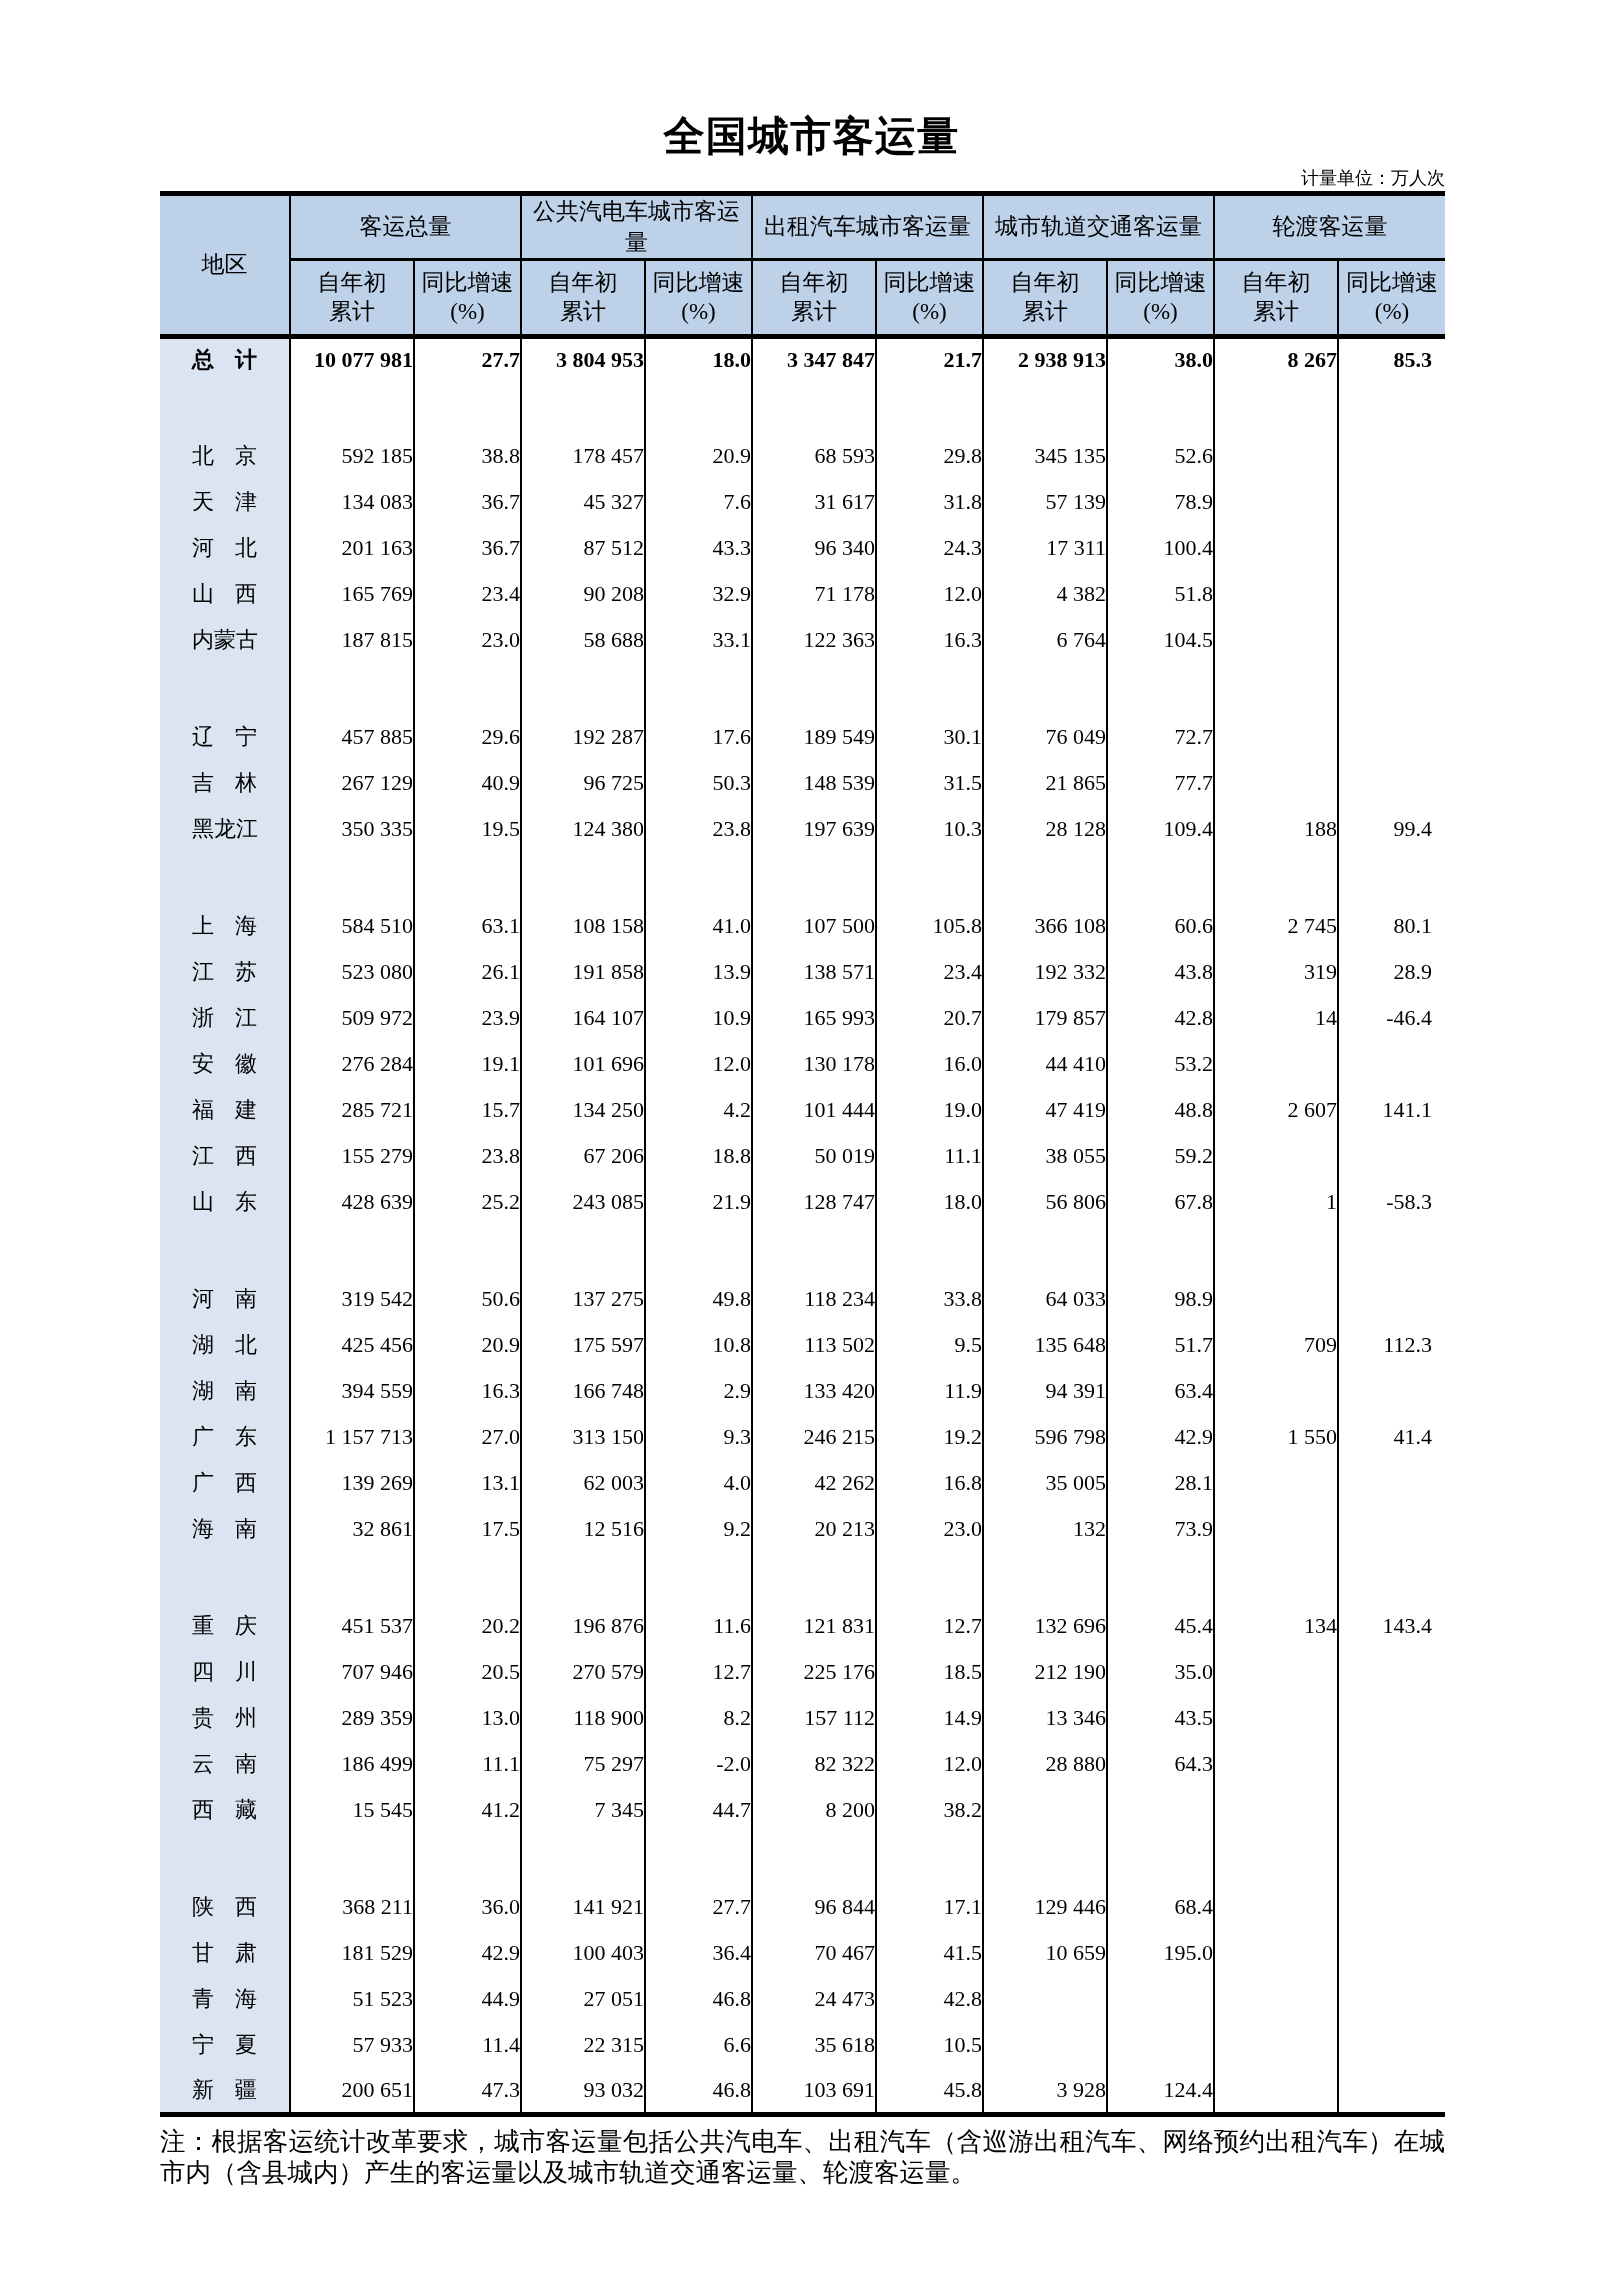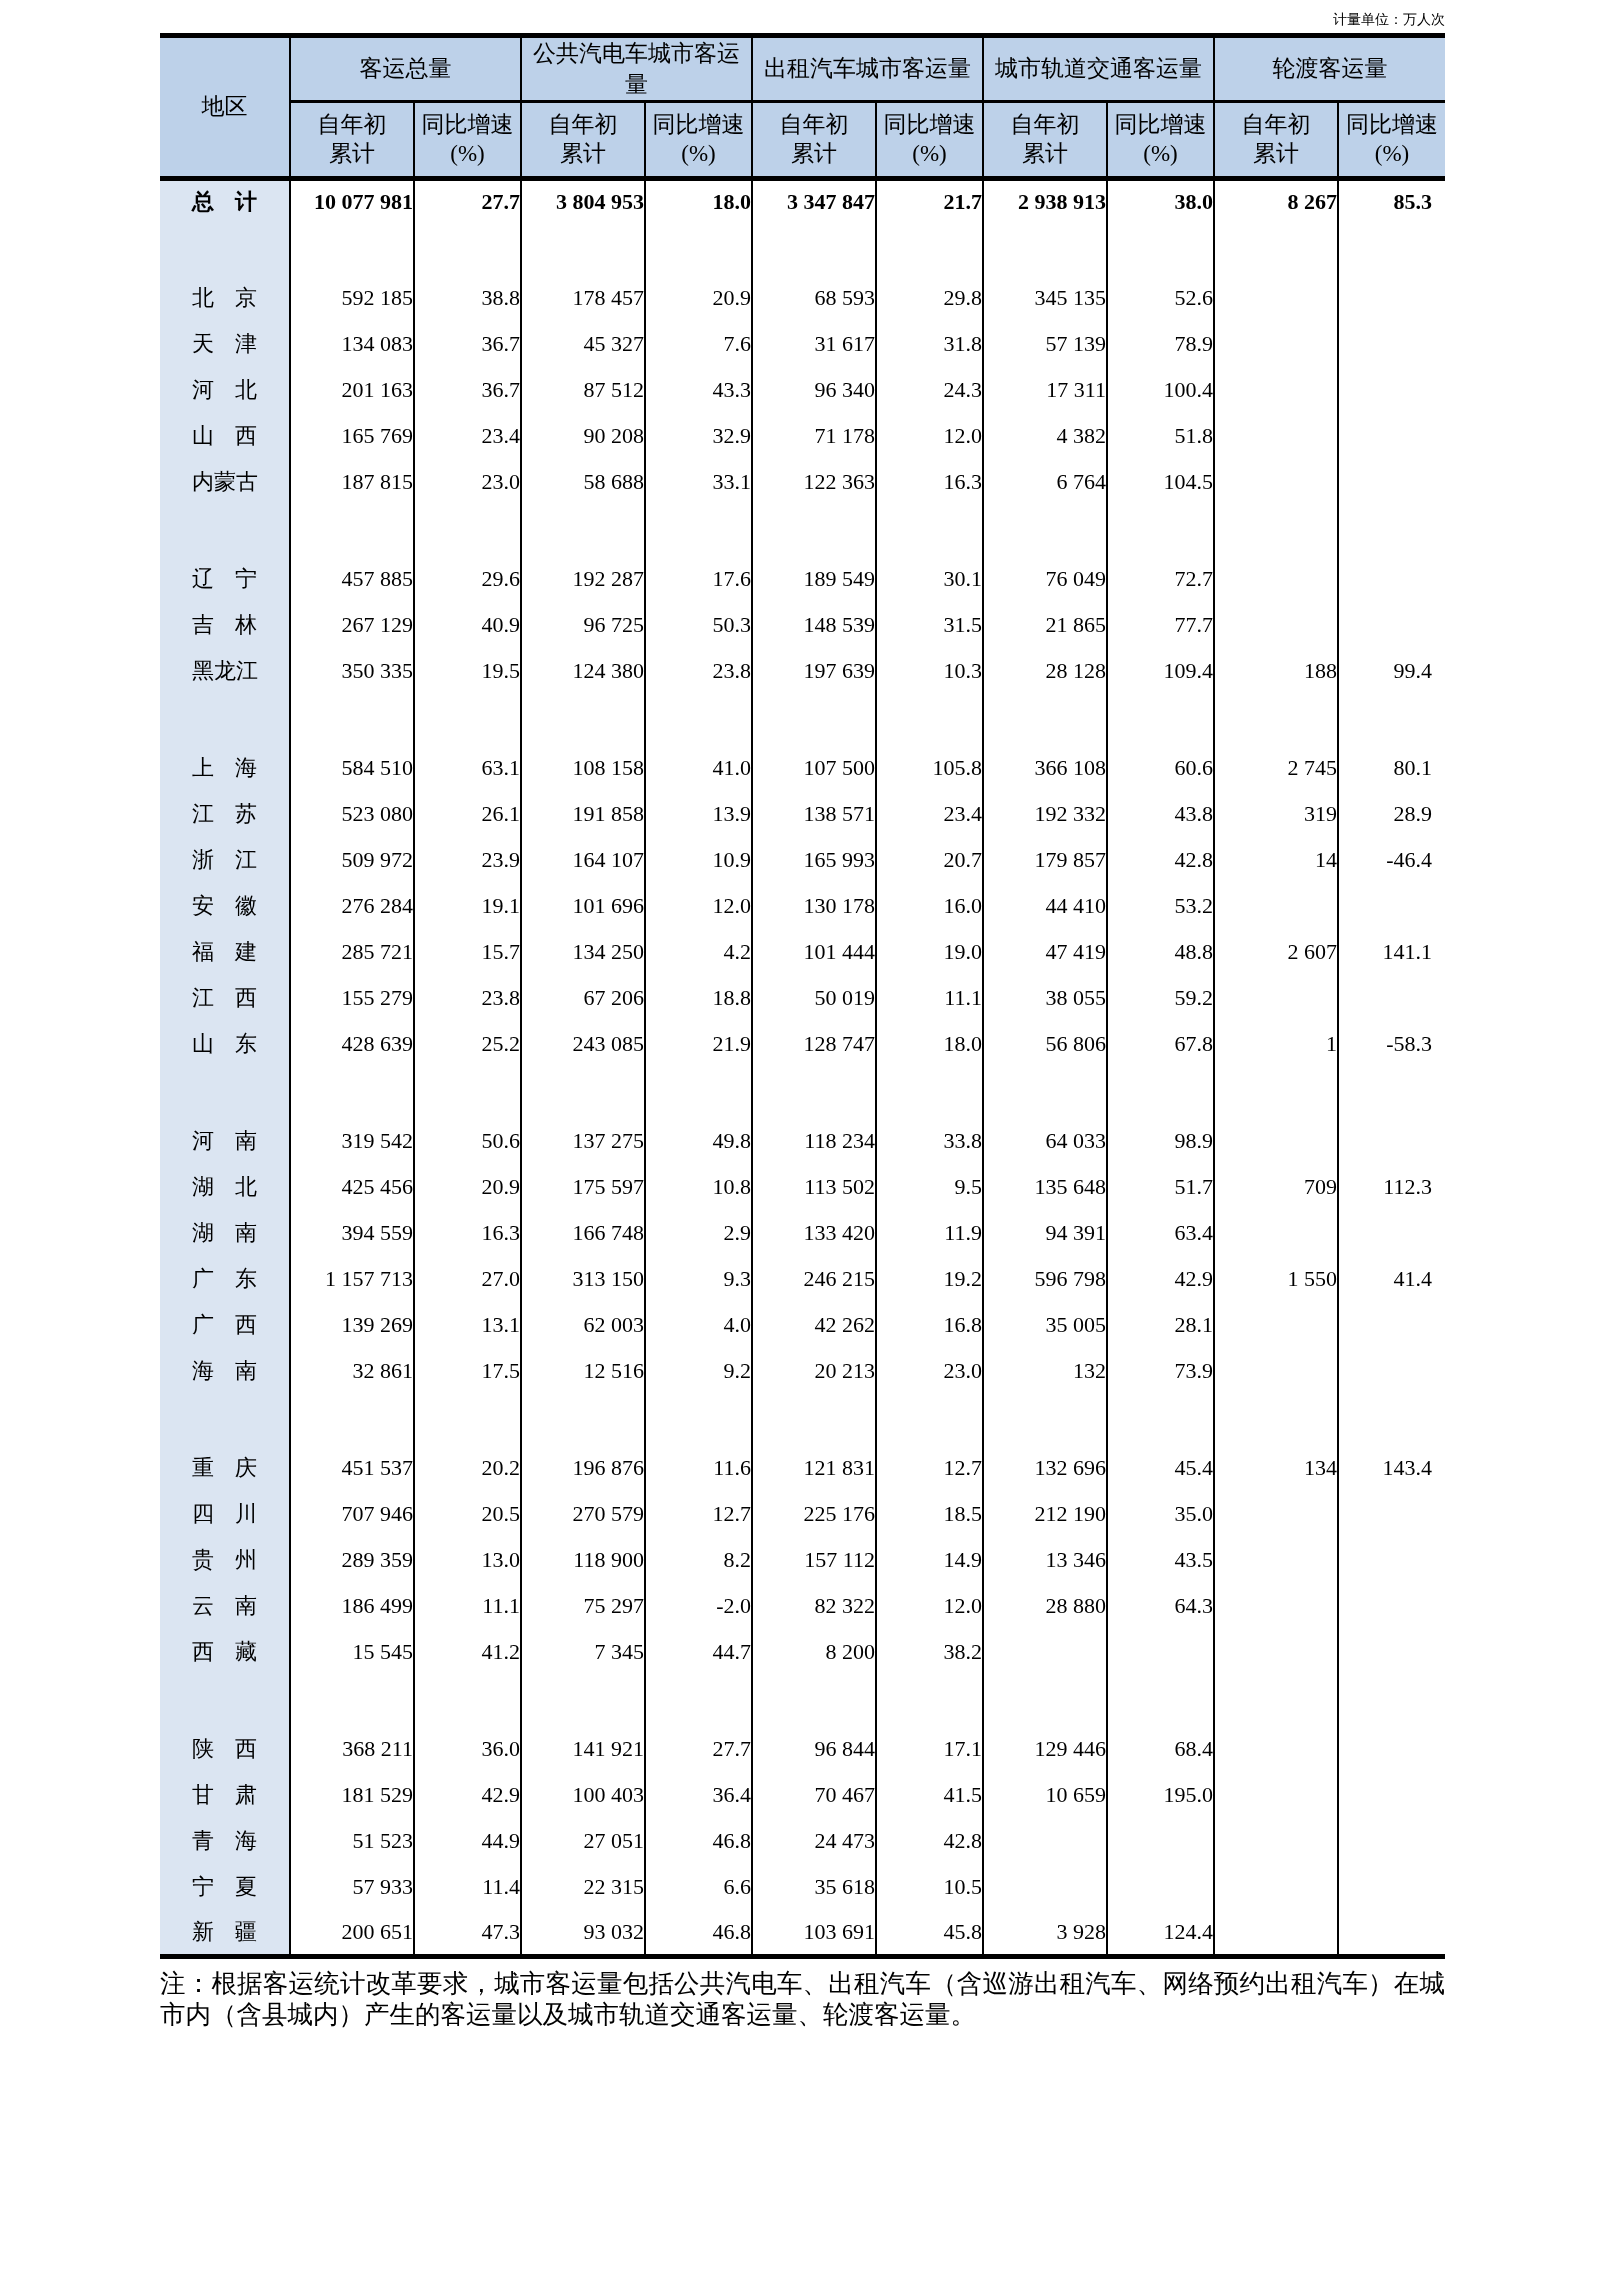--- a/index.html
+++ b/index.html
@@ -5,21 +5,21 @@
   html,body{margin:0;padding:0;background:#888;}
   .page{
     width:1623px;height:2295px;background:#ffffff;position:relative;
     font-family:"Liberation Serif","DejaVu Serif",serif;color:#000;overflow:hidden;
   }
   .title{
     padding-top:115px;text-align:center;font-size:41px;line-height:43px;font-weight:bold;
     font-family:"DejaVu Sans","Liberation Sans",sans-serif;letter-spacing:1.3px;
   }
   .unit{
-    width:1285px;margin:6.5px 0 0 160px;text-align:right;font-size:14px;line-height:26px;
+    width:1285px;margin:6.5px 0 0 160px;text-align:right;font-size:18px;line-height:26px;
   }
   table.main{
     margin-left:160px;width:1285px;table-layout:fixed;border-collapse:collapse;
     border-top:5.9px solid #000;border-bottom:5.9px solid #000;
   }
   table.main th,table.main td{padding:0;font-weight:normal;}
   
   thead th{background:#bdd1e9;font-size:23px;}
   tr.grouprow{height:39px;}
   tr.grouprow th.g{border-bottom:3.3px solid #000;}
@@ -41,20 +41,21 @@
   .rname i{font-style:normal;}
   .footnote{
     width:1285px;margin:9.2px 0 0 160px;font-size:25.5px;line-height:31px;
     text-align:justify;text-justify:inter-ideograph;
   }
 </style>
 </head>
 <body>
 
 <div class="page">
+  <div class="title">全国城市客运量</div>
   <div class="unit">计量单位：万人次</div>
 
   <table class="main">
     <colgroup id="cols">
         <col style="width: 130px;">
         <col style="width: 124px;">
         <col style="width: 107px;">
         <col style="width: 124px;">
         <col style="width: 107px;">
         <col style="width: 124px;">

